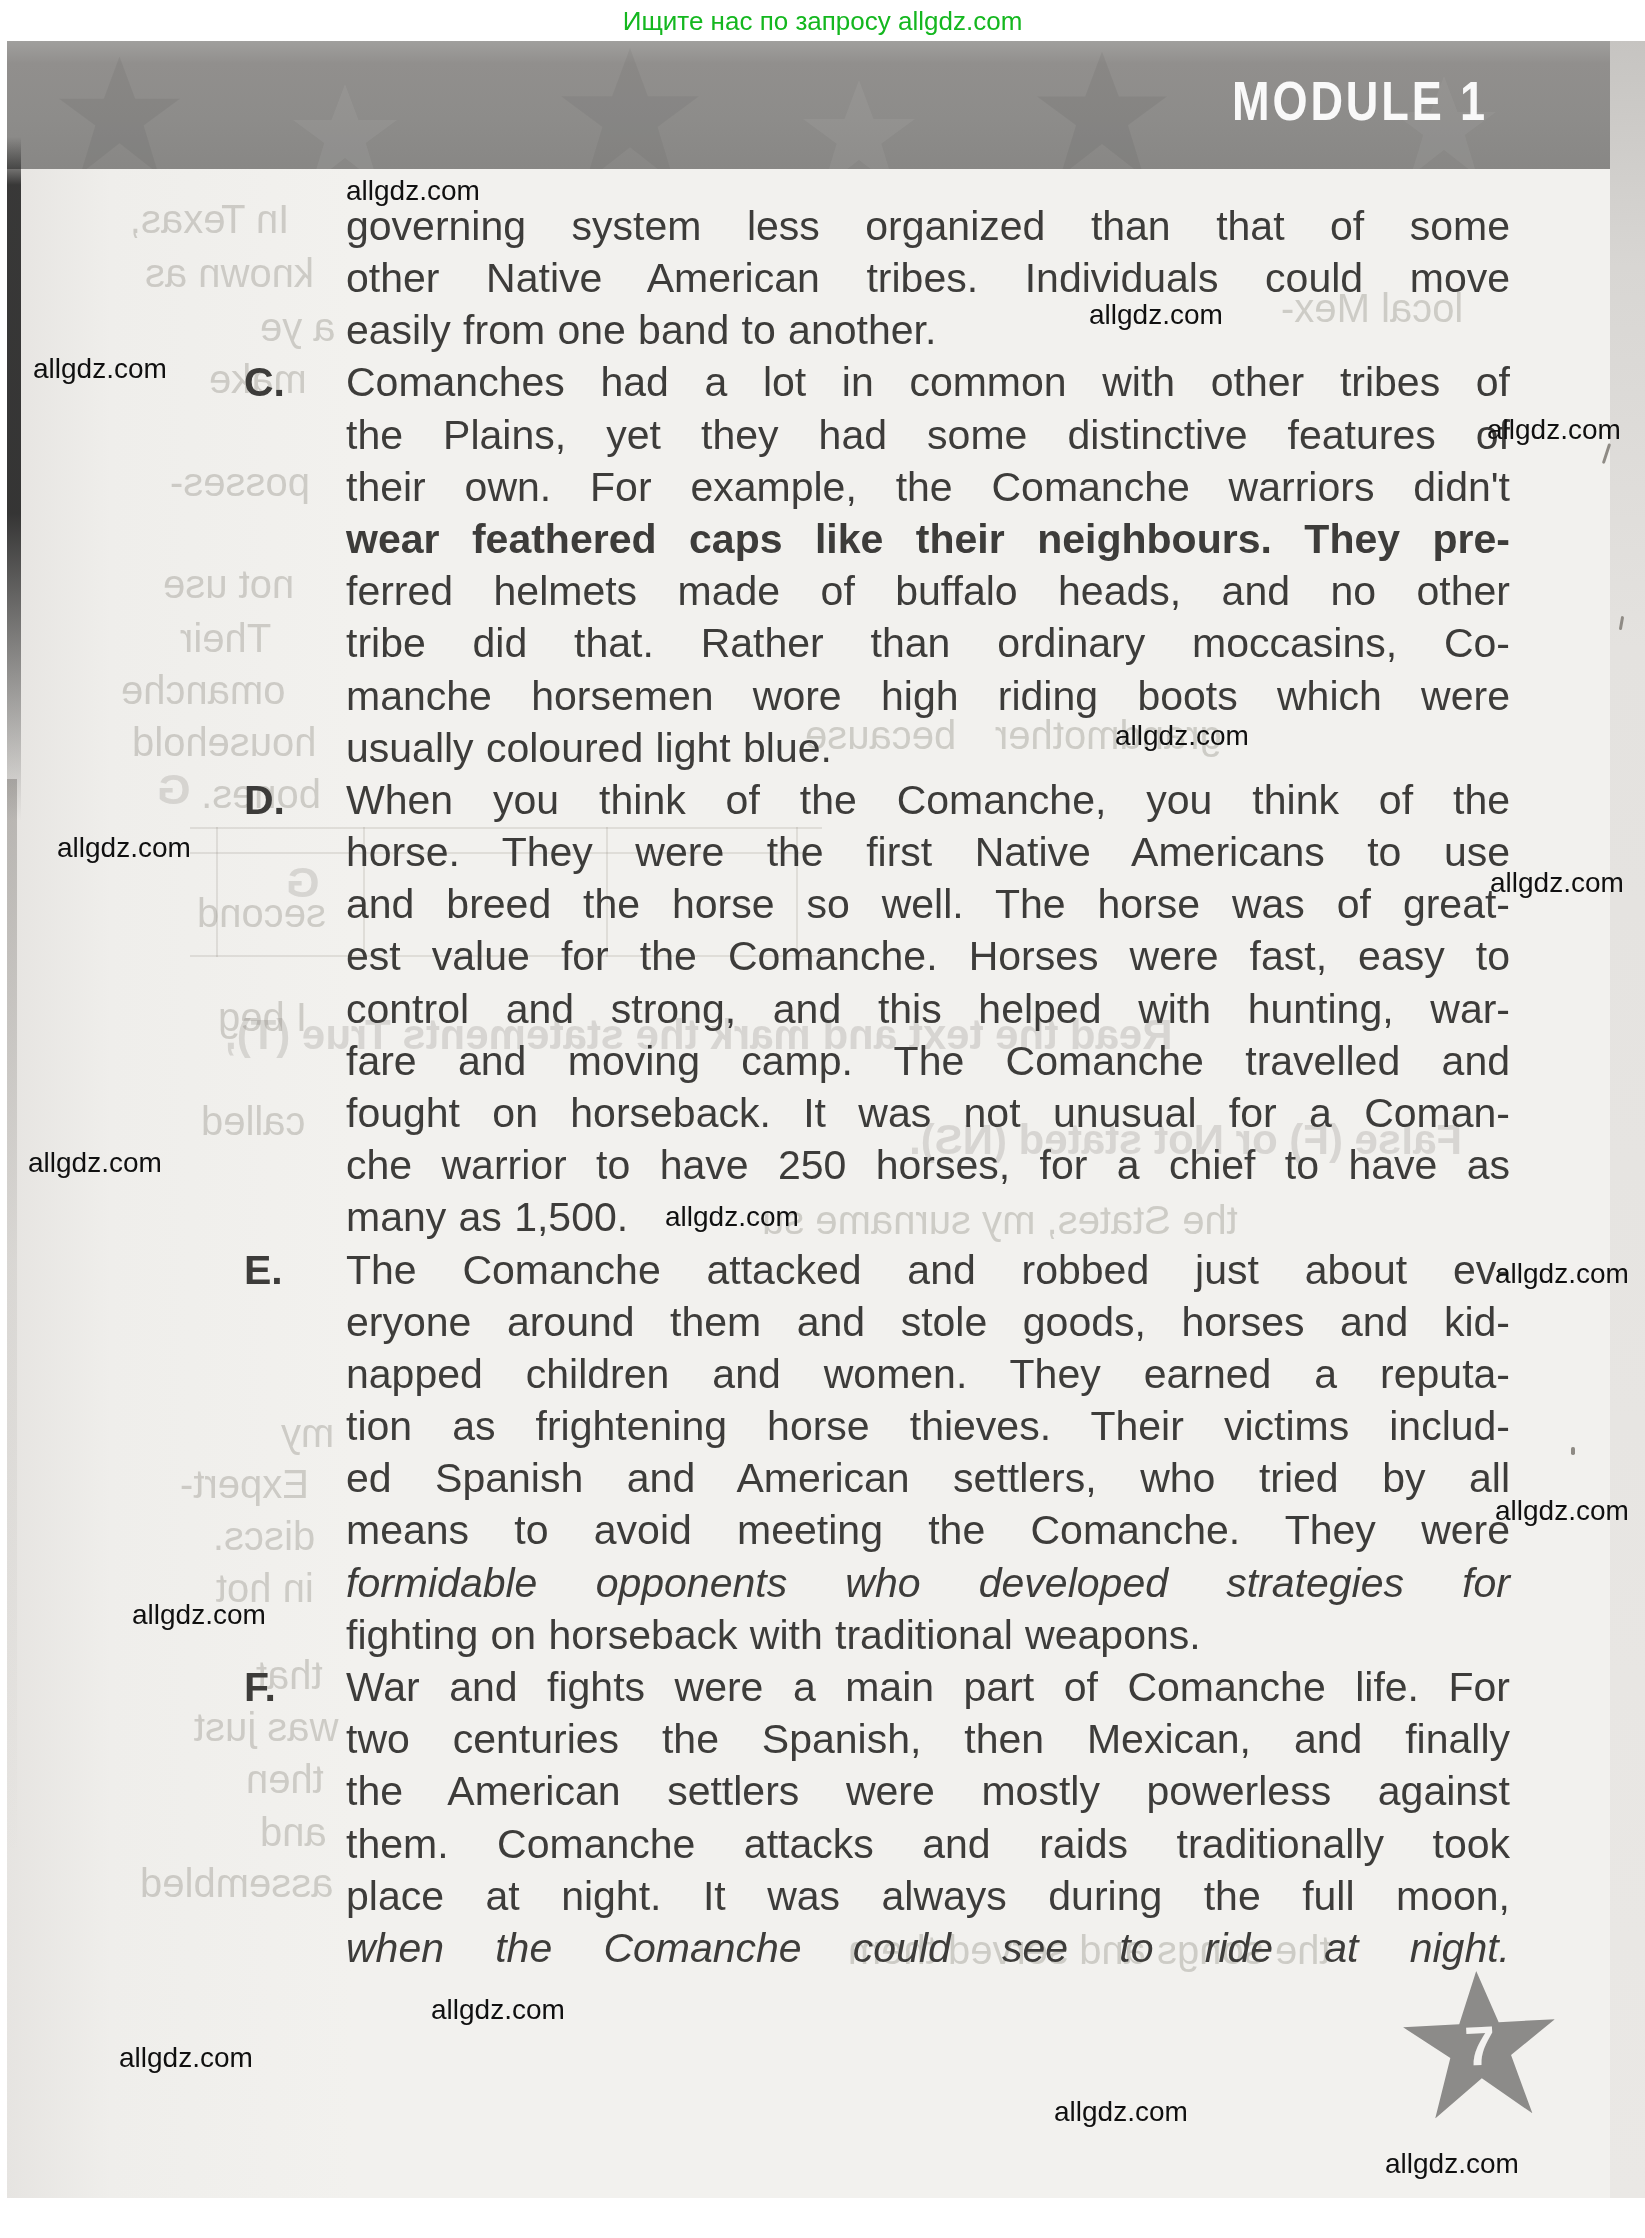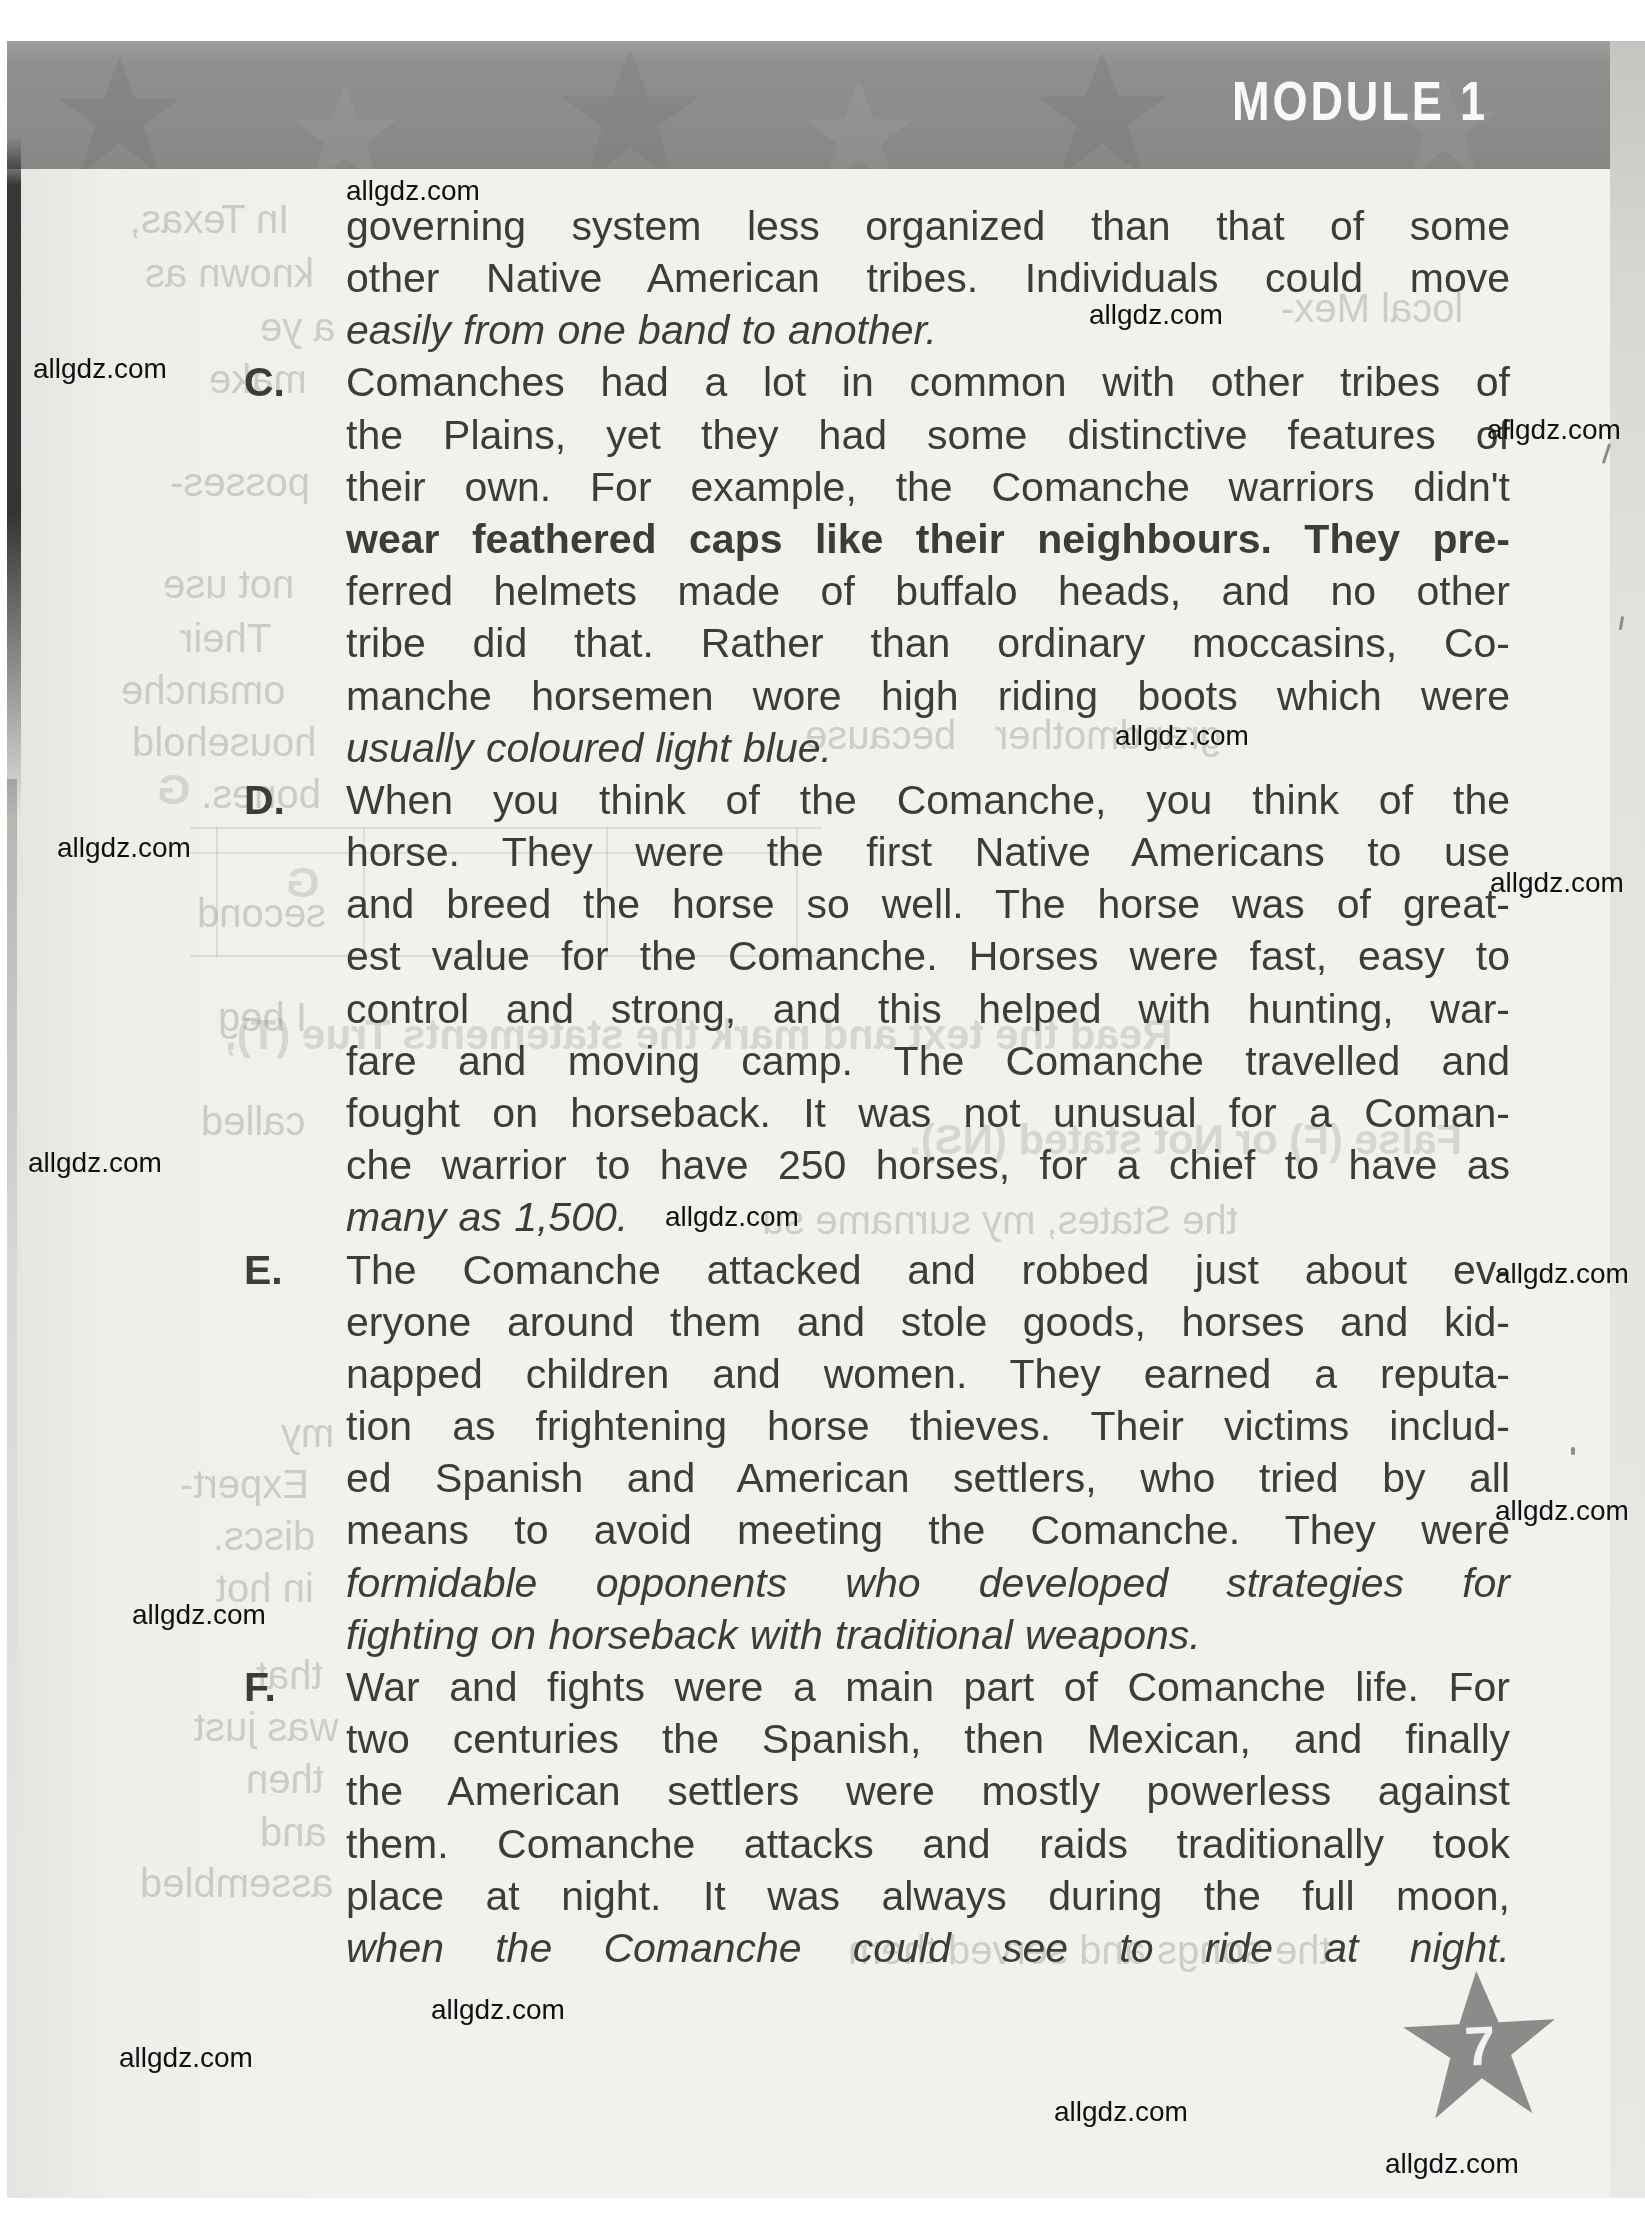--- a/index.html
+++ b/index.html
@@ -27,21 +27,21 @@
   
   .spine{position:absolute;left:7px;top:137px;width:14px;height:684px;
          background:linear-gradient(180deg,rgba(15,15,15,0) 0%,rgba(18,18,18,.82) 7%,rgba(22,22,22,.85) 55%,rgba(40,38,36,0) 100%);}
   .spine2{position:absolute;left:7px;top:779px;width:10.4px;height:1082px;
          background:linear-gradient(180deg,rgba(70,65,60,.30),rgba(100,95,90,.10) 45%,rgba(120,115,110,0) 100%);}
 
   
   .tline{position:absolute;left:346px;width:1164px;height:52px;line-height:52px;
          font-size:41px;color:var(--ink);text-align:justify;text-align-last:justify;
          text-justify:inter-word;word-spacing:0.9px;}
-  .tl-last{text-align-last:left;font-style:italic;}
+  .tl-last{text-align-last:left;}
   .plabel{position:absolute;left:244px;height:52px;line-height:52px;
           font-size:41px;font-weight:bold;color:var(--ink);}
 
   
   .wm{position:absolute;font-size:28px;color:#101010;white-space:nowrap;}
 
   
   .bleed{position:absolute;color:rgba(112,106,98,.28);transform:scaleX(-1);
          transform-origin:center;white-space:nowrap;}
   .bleed.bold{font-weight:bold;color:rgba(112,106,98,.20);}
@@ -58,20 +58,21 @@
 
   
   .footer{position:absolute;top:2201px;left:0;width:100%;text-align:center;
           font-size:28.6px;color:var(--footer-purple);}
 </style>
 </head>
 <body>
 
 <div id="canvas">
 
+  <div class="banner">Ищите нас по запросу allgdz.com</div>
 
   <div class="scan"></div>
   <div class="right-strip"></div>
 
   <div class="band">
     <div class="bstar" style="left:52px;top:15.6px;width:121px;height:117px;background:rgba(0,0,0,.05);"></div>
     <div class="bstar" style="left:286px;top:43px;width:104px;height:100px;background:rgba(255,255,255,.06);"></div>
     <div class="bstar" style="left:554px;top:7px;width:138px;height:134px;background:rgba(0,0,0,.045);"></div>
     <div class="bstar" style="left:796px;top:39px;width:112px;height:108px;background:rgba(255,255,255,.055);"></div>
     <div class="bstar" style="left:1030px;top:10.4px;width:130px;height:125px;background:rgba(0,0,0,.05);"></div>

